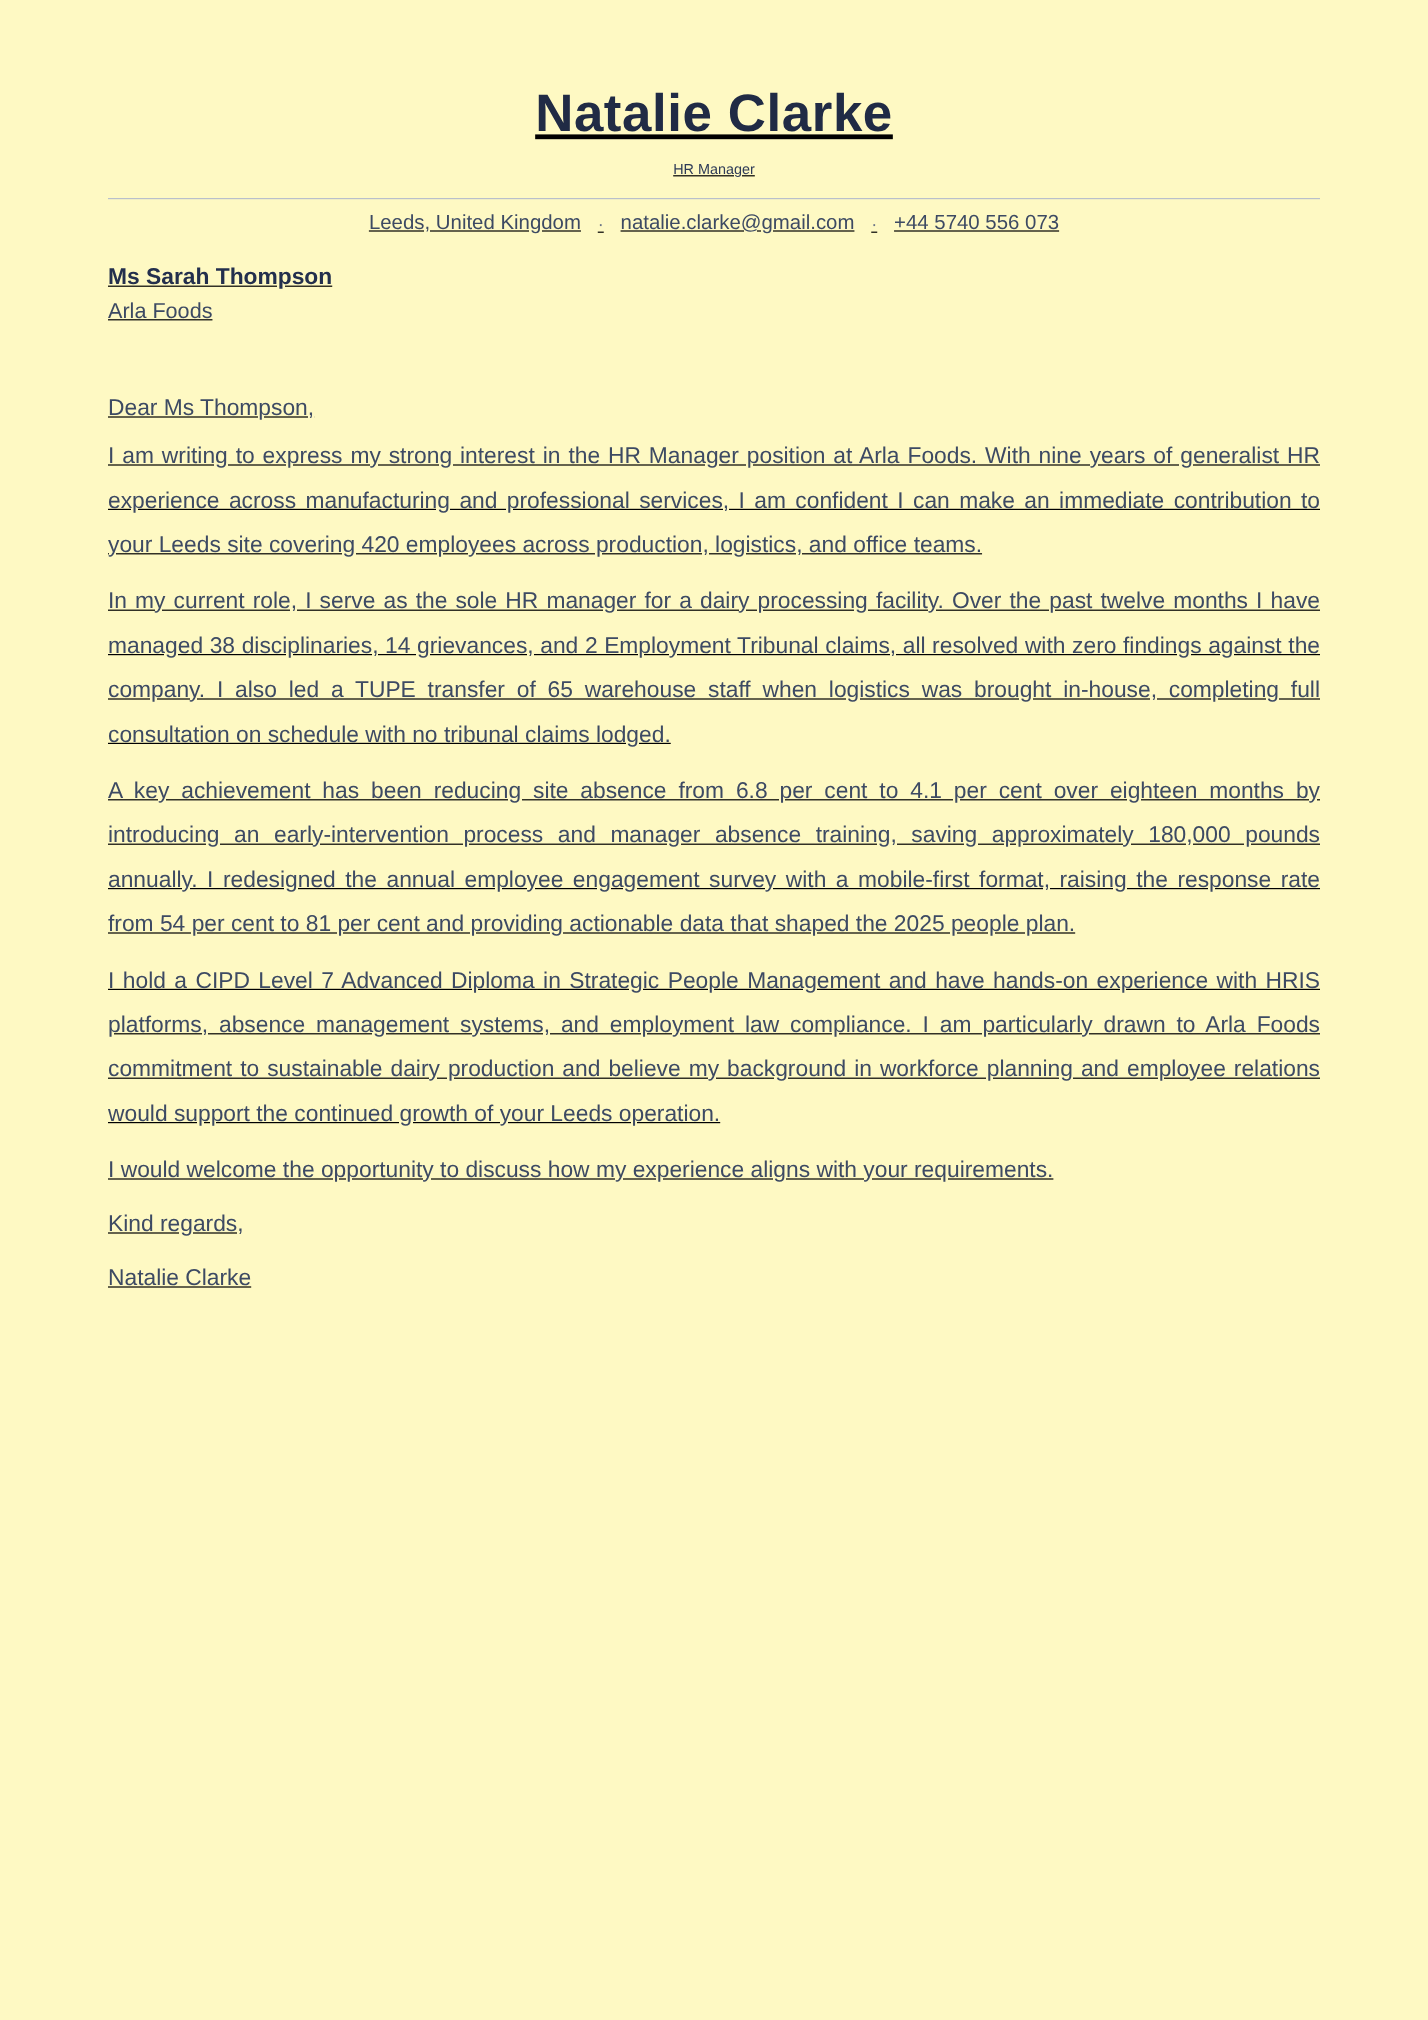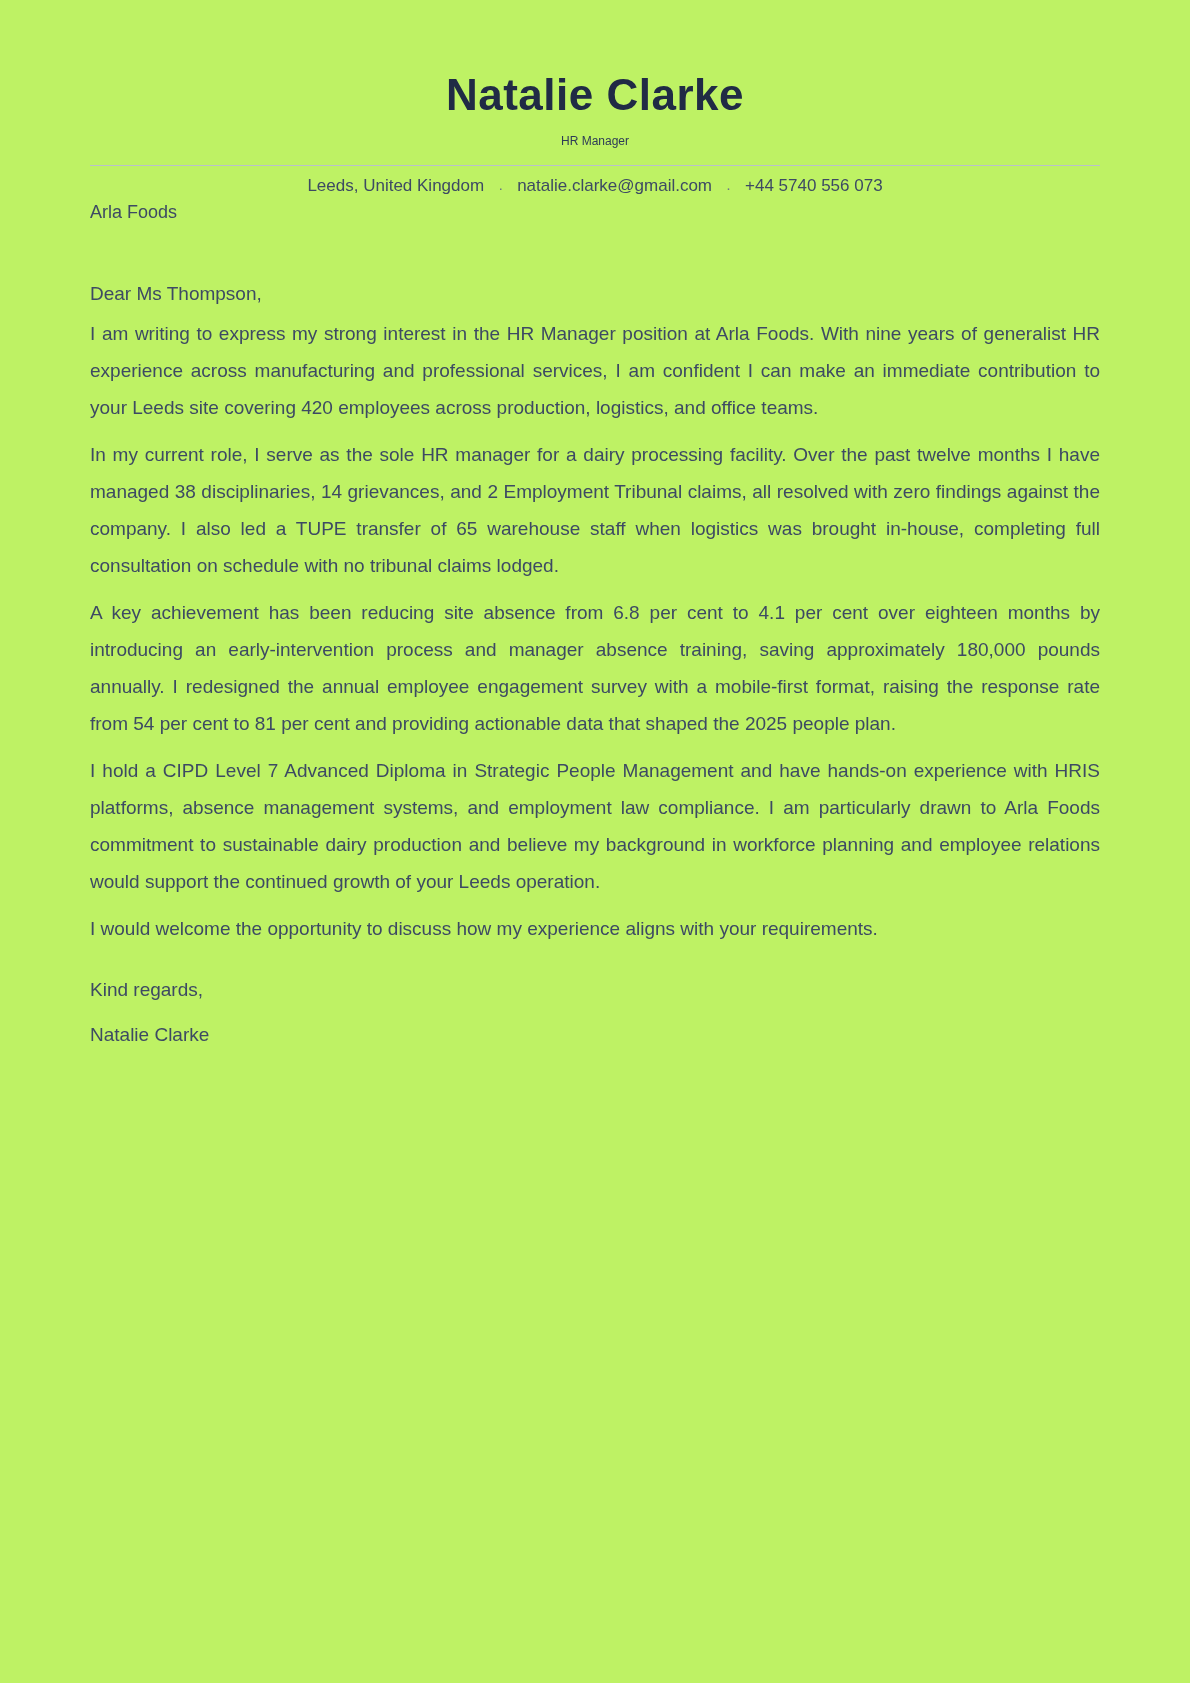--- a/index.html
+++ b/index.html
@@ -3,23 +3,24 @@
 <meta charset="utf-8">
 <style>
   * { margin: 0; padding: 0; box-sizing: border-box; }
   html, body { background: #ffffff; }
   body { font-family: "Liberation Sans", "DejaVu Sans", sans-serif; }
 
   .page {
     width: 1190px;
     height: 1683px;
     margin: 0 auto;
-    background: #bef264;
+    background: #fef9c3;
     padding: 0 90px;
     overflow: hidden;
+    text-decoration: underline;
   }
 
   
   .header { text-align: center; }
   .name {
     margin-top: 70px;
     font-size: 44px;
     font-weight: 700;
     letter-spacing: 0.5px;
     color: #202b45;
@@ -70,21 +71,21 @@
   }
   .paragraphs { margin-top: 5px; }
   .paragraphs p {
     font-size: 19px;
     line-height: 37px;
     text-align: justify;
     color: #3d4a63;
     margin-top: 10px;
   }
   .closing {
-    margin-top: 24px;
+    margin-top: 8px;
     font-size: 19px;
     line-height: 37px;
   }
   .signature {
     margin-top: 8px;
     font-size: 19px;
     line-height: 37px;
   }
 </style>
 </head>
@@ -100,20 +101,21 @@
       <span>Leeds, United Kingdom</span>
       <span class="sep">·</span>
       <span>natalie.clarke@gmail.com</span>
       <span class="sep">·</span>
       <span>+44 5740 556 073</span>
     </div>
   </div>
 
   <div class="letter">
 
+    <div class="recipient-name">Ms Sarah Thompson</div>
     <div class="recipient-company">Arla Foods</div>
 
     <div class="salutation">Dear Ms Thompson,</div>
 
     <div class="paragraphs">
       <p>I am writing to express my strong interest in the HR Manager position at Arla Foods. With nine years of generalist HR experience across manufacturing and professional services, I am confident I can make an immediate contribution to your Leeds site covering 420 employees across production, logistics, and office teams.</p>
       <p>In my current role, I serve as the sole HR manager for a dairy processing facility. Over the past twelve months I have managed 38 disciplinaries, 14 grievances, and 2 Employment Tribunal claims, all resolved with zero findings against the company. I also led a TUPE transfer of 65 warehouse staff when logistics was brought in-house, completing full consultation on schedule with no tribunal claims lodged.</p>
       <p>A key achievement has been reducing site absence from 6.8 per cent to 4.1 per cent over eighteen months by introducing an early-intervention process and manager absence training, saving approximately 180,000 pounds annually. I redesigned the annual employee engagement survey with a mobile-first format, raising the response rate from 54 per cent to 81 per cent and providing actionable data that shaped the 2025 people plan.</p>
       <p>I hold a CIPD Level 7 Advanced Diploma in Strategic People Management and have hands-on experience with HRIS platforms, absence management systems, and employment law compliance. I am particularly drawn to Arla Foods commitment to sustainable dairy production and believe my background in workforce planning and employee relations would support the continued growth of your Leeds operation.</p>
       <p>I would welcome the opportunity to discuss how my experience aligns with your requirements.</p>

